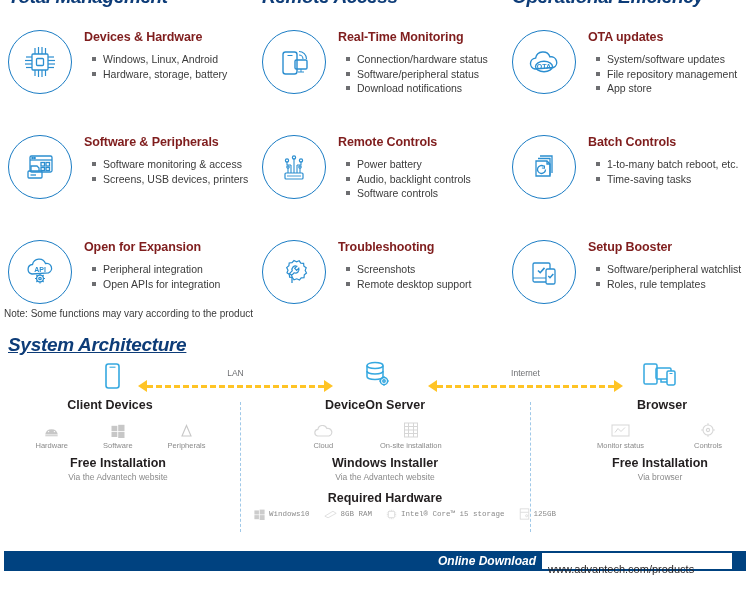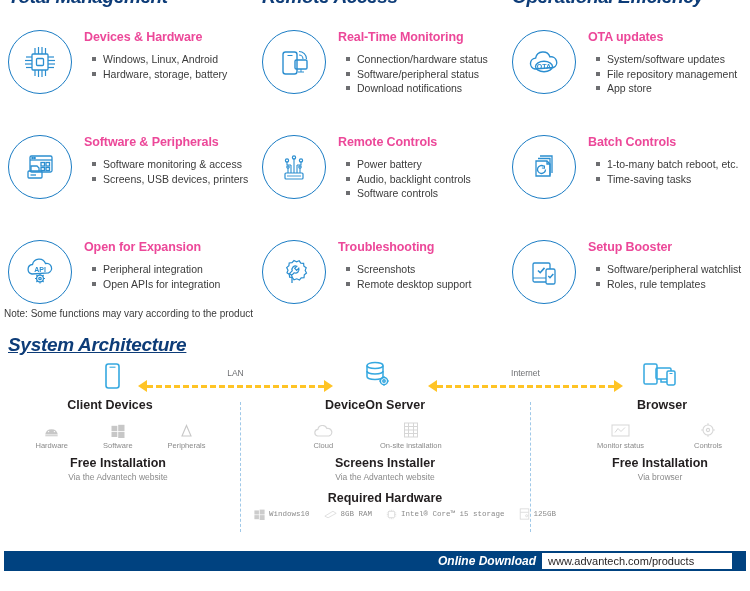--- a/index.html
+++ b/index.html
@@ -40,21 +40,21 @@
 
   .circle{
     width:62px;height:62px;min-width:62px;
     border:1.6px solid #1a7cc4;
     border-radius:50%;
     display:flex;align-items:center;justify-content:center;
     margin-top:4px;
   }
   .ftext{margin-left:12px;padding-top:4px;}
   .ftitle{
-    font-size:12.5px;font-weight:bold;color:#ec4899;
+    font-size:12.5px;font-weight:bold;color:#7f1d1d;
     margin:0 0 4px 0;letter-spacing:-0.1px;
   }
   .fbullets{list-style:none;margin:8px;padding:0;}
   .fbullets li{
     font-size:10.5px;color:#3b3b3b;line-height:14.5px;
     position:relative;padding-left:11px;white-space:nowrap;
   }
   .fbullets li:before{
     content:"";position:absolute;left:0;top:5px;
     width:4px;height:4px;background:#6d6e71;
@@ -117,21 +117,21 @@
     position:absolute;left:4px;top:551px;width:742px;height:20px;
     background:#004280;display:flex;align-items:center;justify-content:flex-end;
   }
   .bb-label{
     font-size:12px;font-weight:bold;font-style:italic;color:#ffffff;
     margin-right:6px;white-space:nowrap;
   }
   .bb-url{
     background:#ffffff;color:#231f20;font-size:11px;
     height:16px;line-height:16px;width:190px;
-    padding:0 6px;box-sizing:border-box;margin-right:14px;white-space:nowrap;
+    padding:8px 6px;box-sizing:border-box;margin-right:14px;white-space:nowrap;
   }
   svg{display:block;}
 </style>
 </head>
 <body>
 
 <div class="page">
 
   <div class="col-heads">
     <div class="ch c1">Total Management</div>
@@ -508,21 +508,21 @@
         <div class="si-lb">Controls</div>
       </div>
     </div>
 
     <div class="blk" style="left:-2px;top:98px;">
       <div class="b-title">Free Installation</div>
       <div class="b-sub">Via the Advantech website</div>
     </div>
 
     <div class="blk" style="left:265px;top:98px;">
-      <div class="b-title">Screens Installer</div>
+      <div class="b-title">Windows Installer</div>
       <div class="b-sub">Via the Advantech website</div>
     </div>
     <div class="blk" style="left:265px;top:133px;">
       <div class="b-title">Required Hardware</div>
     </div>
 
     <div class="hwrow" style="left:254px;top:150px;">
       <div class="hwitem">
         <span class="hw-ic">
           <svg width="11" height="11" viewBox="0 0 14 14" fill="#9a9a9a">

